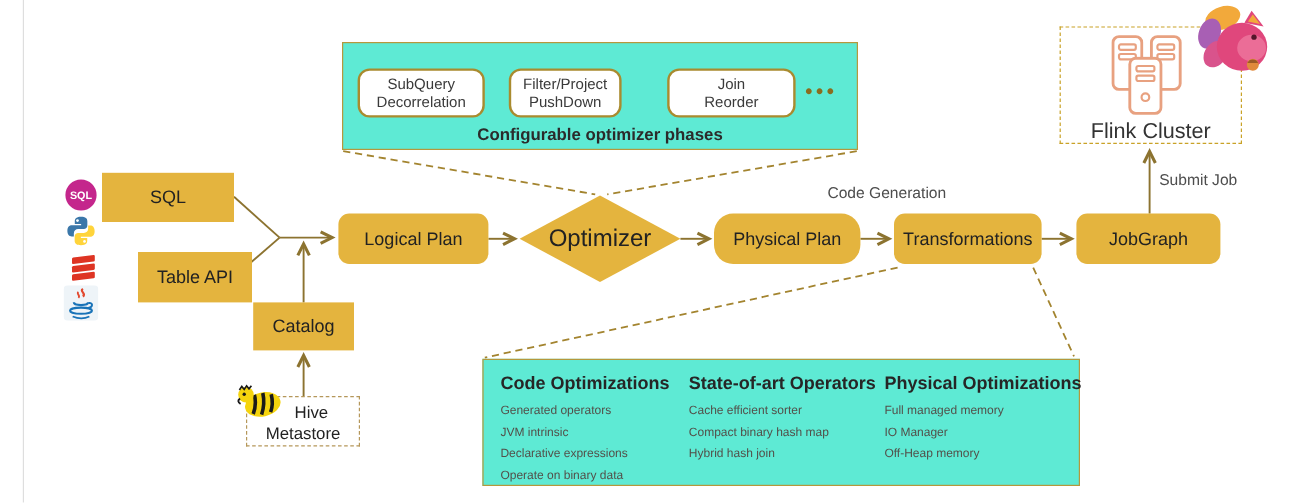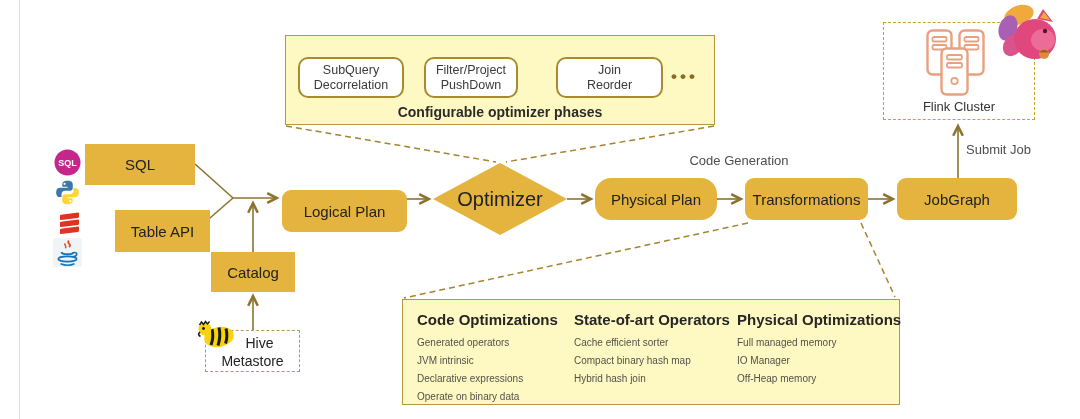--- a/index.html
+++ b/index.html
@@ -8,40 +8,40 @@
     font-family:"Liberation Sans","DejaVu Sans",sans-serif;color:#222;
   }
   .abs{position:absolute;}
   svg.layer{position:absolute;left:0;top:0;width:1080px;height:419px;pointer-events:none;}
   .gold-box{
     position:absolute;background:#E4B43E;display:flex;align-items:center;justify-content:center;
     font-size:15px;color:#222;text-align:center;z-index:3;
   }
   .rounded{border-radius:9px;}
   .panel{
-    position:absolute;background:#fef9c3;border:1.5px solid #B5983C;z-index:2;box-sizing:border-box;
+    position:absolute;background:#5eead4;border:1.5px solid #B5983C;z-index:2;box-sizing:border-box;
   }
   .phase-box{
     position:absolute;background:#fff;border:2px solid #A98B2F;border-radius:10px;
     display:flex;flex-direction:column;align-items:center;justify-content:center;
     font-size:12.5px;line-height:15px;color:#3a3a3a;text-align:center;box-sizing:border-box;
   }
   .caption{
     position:absolute;width:100%;text-align:center;font-size:14px;font-weight:600;color:#2b2b2b;
   }
   .dots{
     position:absolute;font-size:17px;font-weight:bold;color:#8A6D1F;letter-spacing:3px;
   }
   .small-label{position:absolute;font-size:13px;color:#4d4d4d;z-index:3;white-space:nowrap;}
   .dashed-node{
     position:absolute;background:#fff;box-sizing:border-box;z-index:3;
   }
   .hive-box{border:1px dashed #B5975A;text-align:center;font-size:14px;line-height:18px;color:#222;padding-top:3px;}
   .cluster-box{border:1.5px dashed #C9A227;}
-  .cluster-label{position:absolute;width:100%;text-align:center;top:76px;font-size:13px;color:#333;}
+  .cluster-label{position:absolute;width:100%;text-align:center;top:76px;font-size:18px;color:#333;}
   .opt-col{position:absolute;top:11px;}
   .opt-title{font-size:15px;font-weight:700;color:#262626;margin-bottom:6px;white-space:nowrap;}
   .opt-item{font-size:10px;line-height:18px;color:#53504a;white-space:nowrap;}
   .icon-stack-item{position:absolute;z-index:3;}
   .edge-line{position:absolute;left:19px;top:0;width:1px;height:419px;background:#dedede;}
   .optimizer-label{
     position:absolute;left:433px;top:178px;width:134px;height:42px;z-index:3;
     display:flex;align-items:center;justify-content:center;font-size:20px;color:#222;
   }
 </style>
@@ -130,21 +130,21 @@
         <path d="M23 12.5 q2 9 -1 18" stroke="#1a1a1a" stroke-width="3" fill="none"></path>
         <path d="M30 13.5 q2 8 -0.5 15" stroke="#1a1a1a" stroke-width="3" fill="none"></path>
         <circle cx="9" cy="14" r="6.5" fill="#F5D40E"></circle>
         <path d="M3.5 10 l2-3 2 2.5 2-3 2 2.5 2-2.5" stroke="#1a1a1a" stroke-width="1.4" fill="none"></path>
         <circle cx="7.5" cy="13.5" r="1.4" fill="#1a1a1a"></circle>
         <path d="M4 17 q-3 2.5 0.5 4.5" stroke="#1a1a1a" stroke-width="1.6" fill="none"></path>
       </svg>
     </div>
   </div>
 
-  <div class="gold-box rounded" style="left:282px;top:178px;width:125px;height:42px;margin-top:12px;">Logical Plan</div>
+  <div class="gold-box rounded" style="left:282px;top:178px;width:125px;height:42px;">Logical Plan</div>
   <div class="optimizer-label">Optimizer</div>
   <div class="gold-box rounded" style="left:595px;top:178px;width:122px;height:42px;border-radius:16px;">Physical Plan</div>
   <div class="gold-box rounded" style="left:745px;top:178px;width:123px;height:42px;">Transformations</div>
   <div class="gold-box rounded" style="left:897px;top:178px;width:120px;height:42px;">JobGraph</div>
 
   <div class="small-label" style="left:684px;top:153px;width:110px;text-align:center;">Code Generation</div>
   <div class="small-label" style="left:966px;top:142px;">Submit Job</div>
 
   <div class="panel" style="left:285px;top:35px;width:430px;height:90px;">
     <div class="phase-box" style="left:12px;top:21px;width:106px;height:41px;">

